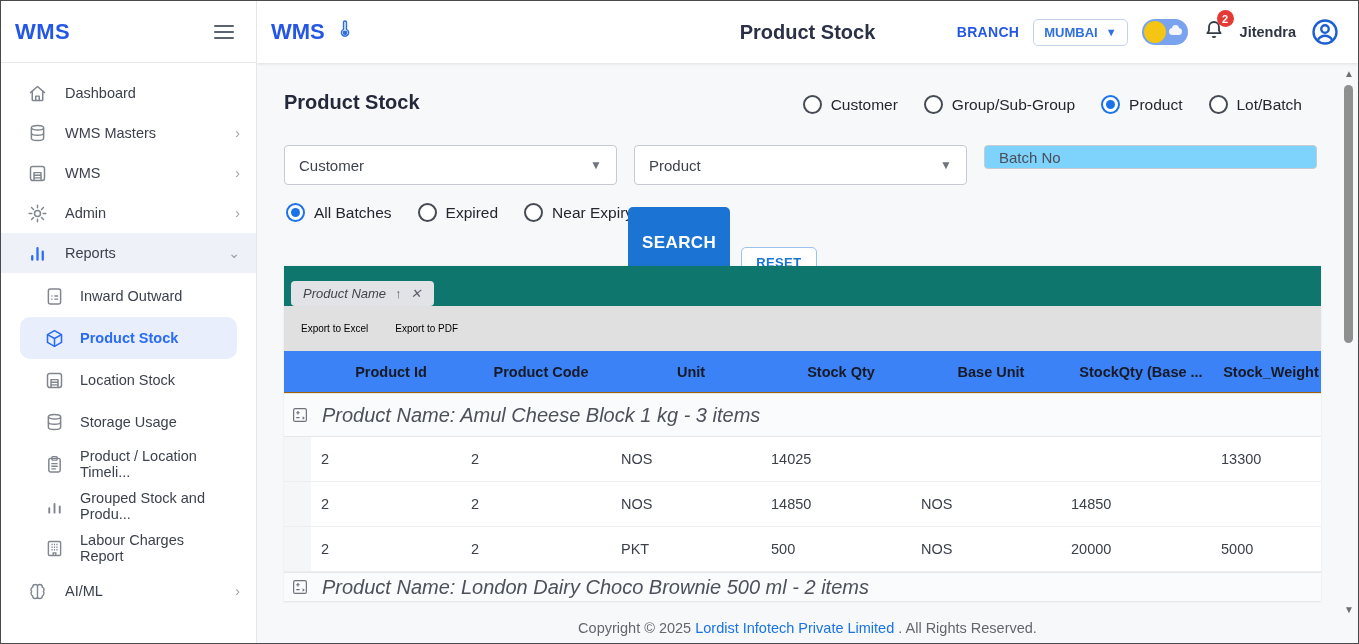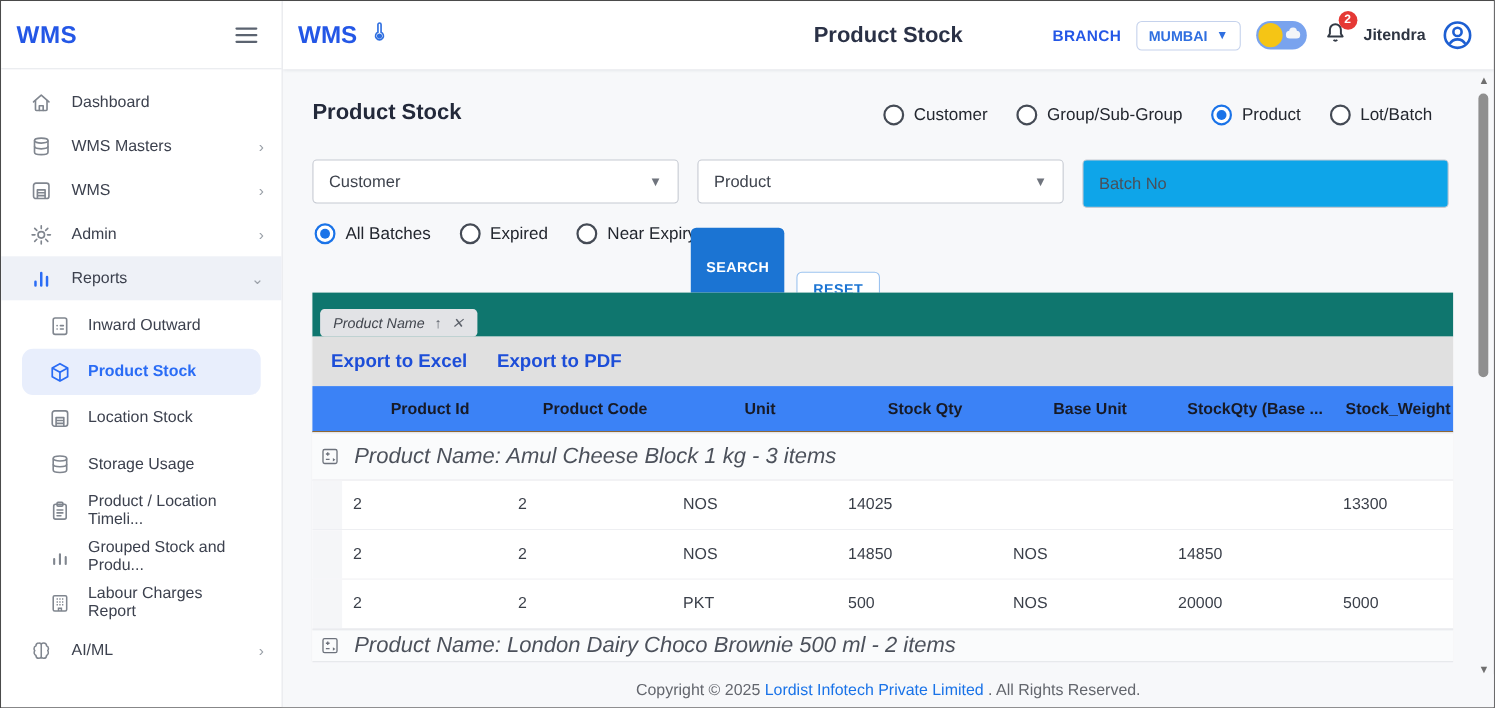--- a/index.html
+++ b/index.html
@@ -48,36 +48,36 @@
   .content-head { position:absolute; top:28px; left:27px; font-size:20px; font-weight:bold; color:#23293a; }
   .view-radios { position:absolute; top:32px; right:56px; display:flex; align-items:center; gap:26px; }
   .radio-item { display:flex; align-items:center; gap:9px; font-size:15.5px; color:#23272f; cursor:pointer; }
   .rdot { width:19px; height:19px; border:2px solid #454b55; border-radius:50%; position:relative; background:#fff; flex:0 0 19px; }
   .radio-item.checked .rdot { border-color:#1a73e8; }
   .radio-item.checked .rdot::after { content:""; position:absolute; left:3px; top:3px; width:9px; height:9px; border-radius:50%; background:#1a73e8; }
 
   .filter-row { position:absolute; top:82px; left:27px; right:41px; display:flex; gap:17px; }
   .select-box { flex:1; height:40px; background:#fff; border:1px solid #c6cad2; border-radius:4px; display:flex; align-items:center; padding:0 14px; font-size:15px; color:#3e434d; cursor:pointer; }
   .select-box .caret { margin-left:auto; color:#6f747d; font-size:12px; }
-  .text-box { flex:1; height:44px; background:#0ea5e9; border:1px solid #c6cad2; border-radius:4px; padding:0 14px; font-size:15px; color:#3e434d; font-family:"Liberation Sans", sans-serif; }
+  .text-box { flex:1; height:24px; background:#7dd3fc; border:1px solid #c6cad2; border-radius:4px; padding:0 14px; font-size:15px; color:#3e434d; font-family:"Liberation Sans", sans-serif; }
   .text-box::placeholder { color:#4a4f58; opacity:1; }
 
   .batch-row { position:absolute; top:140px; left:29px; display:flex; align-items:center; gap:26px; }
   .btn-row { position:absolute; top:144px; left:371px; display:flex; gap:11px; }
-  .btn-primary { background:#1b74d3; color:#fff; border:none; border-radius:5px; font-size:13px; font-weight:bold; letter-spacing:.4px; padding:8px 14px; cursor:pointer; font-family:"Liberation Sans", sans-serif; }
+  .btn-primary { background:#1b74d3; color:#fff; border:none; border-radius:5px; font-size:17px; font-weight:bold; letter-spacing:.4px; padding:8px 14px; cursor:pointer; font-family:"Liberation Sans", sans-serif; }
   .btn-outline { background:#fff; color:#1b74d3; border:1px solid #9cc3ef; border-radius:5px; font-size:13px; font-weight:bold; letter-spacing:.4px; padding:7px 14px; cursor:pointer; font-family:"Liberation Sans", sans-serif;margin-top:40px; }
 
   
   .grid { position:absolute; top:203px; left:27px; width:1037px; background:#fff; box-shadow:0 0 2px rgba(0,0,0,.08); }
   .chip-bar { height:40px; background:#0f766e; display:flex; align-items:flex-end; padding:0 7px;font-style:italic; }
   .chip { display:flex; align-items:center; gap:9px; background:#e2e3e6; border-radius:4px; padding:5px 12px; font-size:13px; color:#41454d; cursor:pointer; }
   .chip .sort-arrow { color:#5c616a; font-size:13px; }
   .chip .chip-close { color:#5c616a; font-size:13px; cursor:pointer; }
   .toolbar { height:45px; background:#e0e0e0; display:flex; align-items:center; gap:27px; padding:0 17px; }
-  .export-link { font-size:17px; font-weight:bold; color:#1d4ed8; cursor:pointer; }
+  .export-link { font-size:10px; font-weight:normal; color:#000000; cursor:pointer; }
   .thead { display:flex; height:42px; align-items:center; background:#3b82f6; border-bottom:1px solid #a16207;text-align:center; }
   .thead .gut { flex:0 0 27px; }
   .col { flex:0 0 150px; padding-left:10px; font-size:14.5px; font-weight:bold; color:#171a26; white-space:nowrap; overflow:hidden; }
   .col.last { flex:0 0 110px; }
   .group-row { display:flex; align-items:center; height:44px; background:#fafbfc; border-top:1px solid #e5e7ea; border-bottom:1px solid #e5e7ea; padding-left:7px; gap:13px; }
   .group-row .gicon { color:#6d727c; display:flex; }
   .group-row .gtext { font-size:20px; color:#4c515b;font-style:italic; }
   .trow { display:flex; height:45px; align-items:center; border-bottom:1px solid #edeef1; background:#fff; }
   .trow .gut { flex:0 0 27px; height:100%; background:#f5f6f8; }
   .cell { flex:0 0 150px; padding-left:10px; font-size:14.5px; color:#3a3f49; white-space:nowrap; overflow:hidden; }

